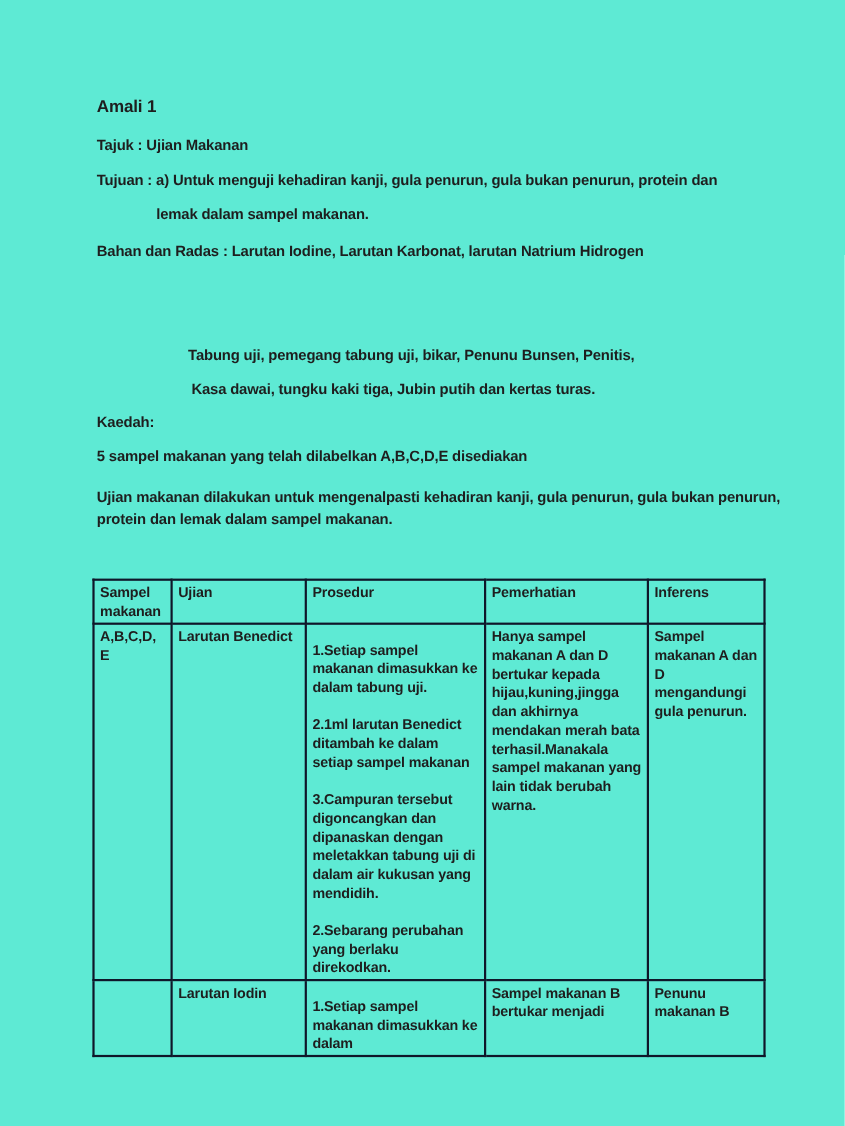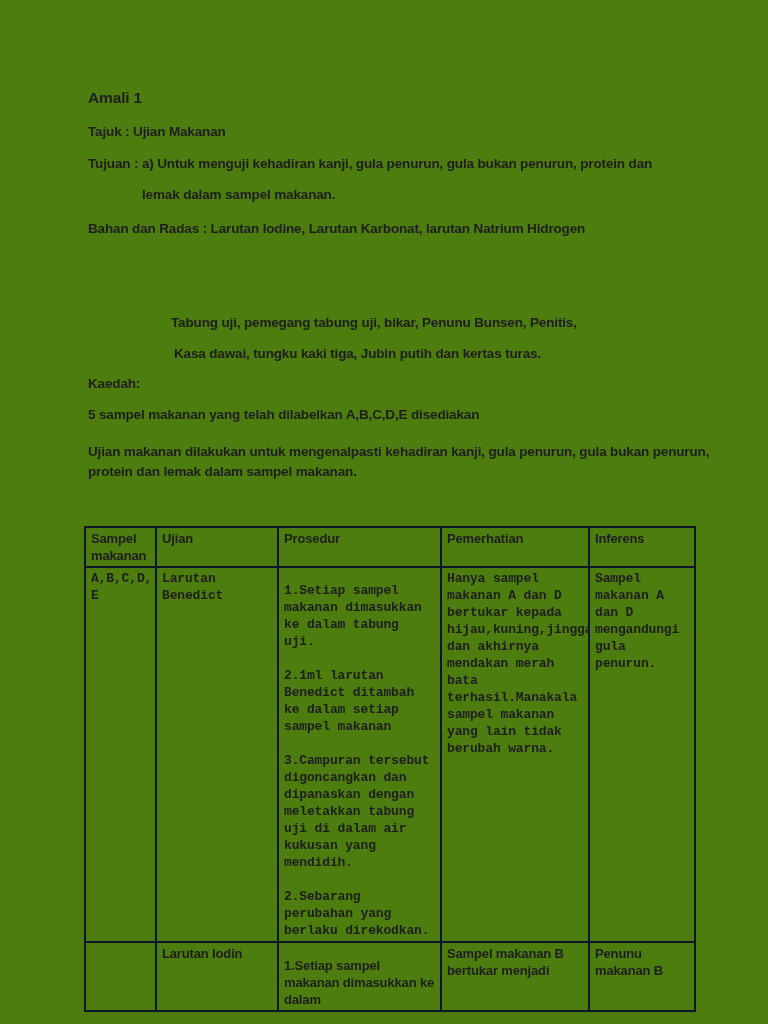--- a/index.html
+++ b/index.html
@@ -1,33 +1,33 @@
 <!DOCTYPE html>
 <html><head>
 <meta charset="utf-8">
 <style>
   html,body{margin:0;padding:0;background:#ffffff;}
   .page{
-    position:relative;width:768px;height:1024px;background:#4d7c0f;
+    position:relative;width:768px;height:1024px;background:#5eead4;
     font-family:"Liberation Sans",sans-serif;font-weight:700;color:#1e1e1e;
     letter-spacing:-0.15px;overflow:hidden;
   }
   .heading{position:absolute;font-size:15.5px;line-height:17px;white-space:nowrap;}
   .line{position:absolute;font-size:13.5px;line-height:15px;white-space:nowrap;}
   table.results{
     position:absolute;left:84px;top:526px;width:610px;
     border-collapse:collapse;table-layout:fixed;
   }
   table.results th, table.results td{
     border:2px solid #0f172a;vertical-align:top;text-align:left;
     padding:2px 5px;font-size:13px;line-height:17px;font-weight:700;
     overflow:hidden;
   }
   table.results th{height:28px;}
-  tr.row-benedict{height:305px;font-family:Liberation Mono, monospace;}
+  tr.row-benedict{height:305px;}
   tr.row-iodin{height:35px;}
   td p{margin:12px 0 17px 0;}
   td p:last-child{margin-bottom:0;}
   .sampel-line{display:block;}
 </style>
 </head>
 <body>
 
 <div class="page">
 

